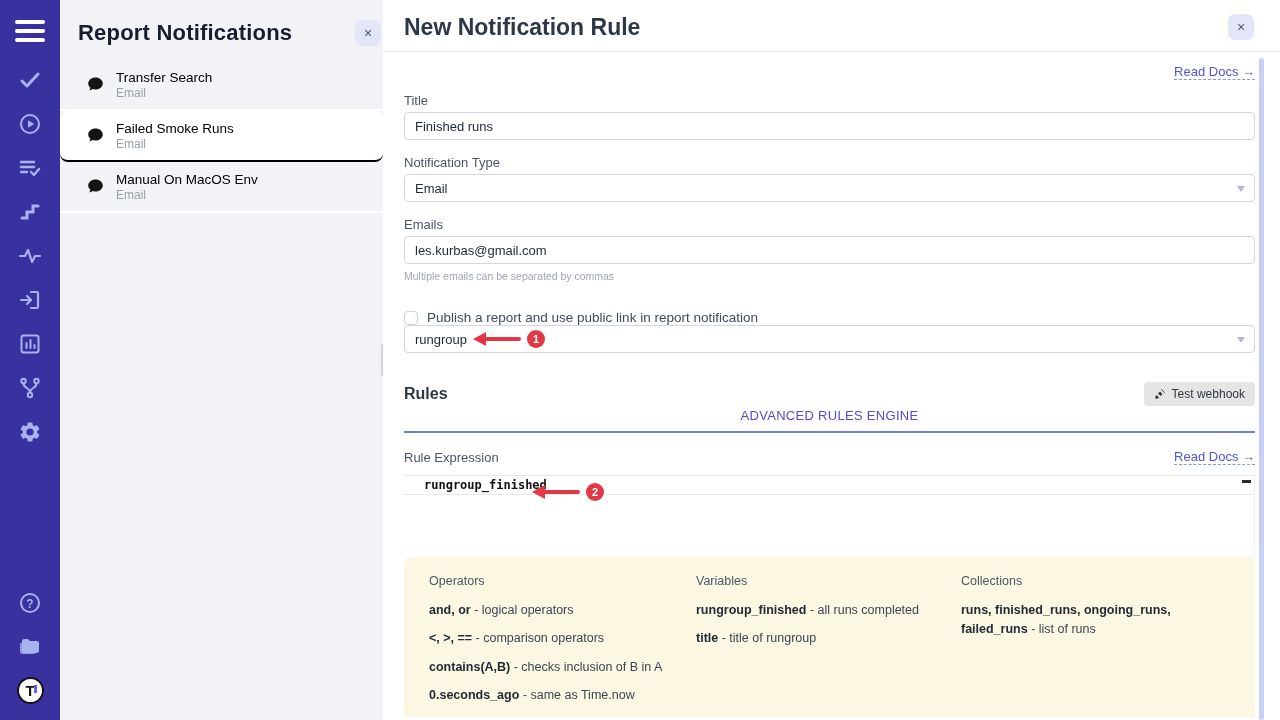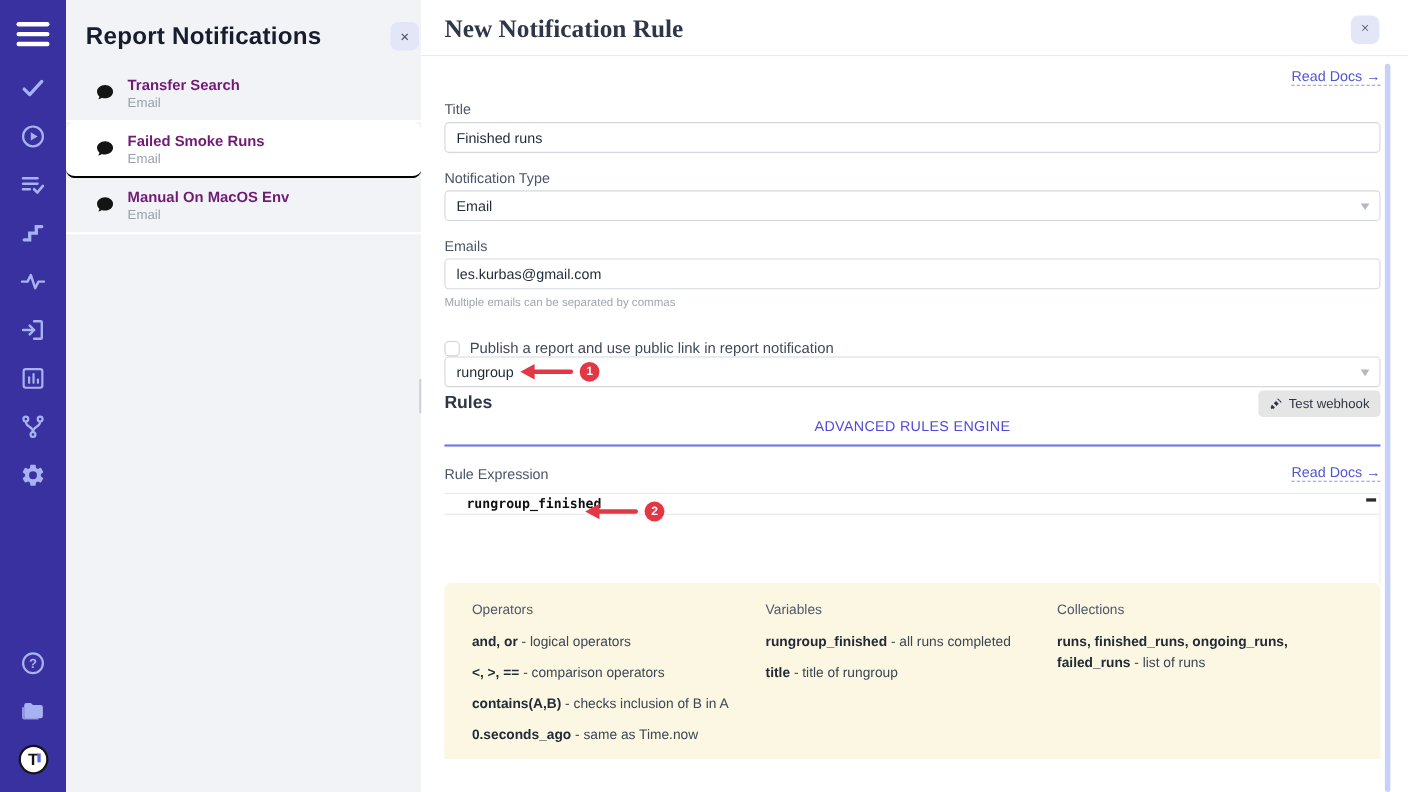--- a/index.html
+++ b/index.html
@@ -20,45 +20,45 @@
 
   
   .panel { width:323px; background:#f2f3f6; flex-shrink:0; position:relative; }
   .panel-header { display:flex; align-items:center; justify-content:space-between; padding:20px 2px 14px 18px; }
   .panel-title { font-size:22px; font-weight:bold; color:#161d2d; letter-spacing:0.2px; }
   .close-btn { width:26px; height:26px; background:#e2e6f7; border-radius:7px; display:flex; align-items:center; justify-content:center; color:#4a5568; font-size:14px; cursor:pointer; flex-shrink:0; }
   .notif-item { height:51px; display:flex; align-items:center; padding-left:26px; gap:11px; border-bottom:2px solid #ffffff; cursor:pointer; }
   .notif-item.selected { background:#ffffff; border-radius:8px; border-bottom:2px solid #000000; }
   .notif-item svg { width:19px; height:19px; flex-shrink:0; }
   .notif-text { display:flex; flex-direction:column; gap:1px; }
-  .notif-title { font-size:13.5px; font-weight:bold; color:#701a75; }
+  .notif-title { font-size:13.5px; font-weight:normal; color:#000000; }
   .notif-sub { font-size:12px; color:#9aa0aa; }
   .panel-scroll-thumb { position:absolute; right:-2px; top:344px; width:4px; height:32px; background:#cfd3da; border-radius:2px; }
 
   
   .main { flex:1; background:#fff; position:relative; }
-  .main-header { display:flex; align-items:flex-start; justify-content:space-between; padding:14px 26px 10px 21px;font-family:Liberation Serif, serif; }
+  .main-header { display:flex; align-items:flex-start; justify-content:space-between; padding:14px 26px 10px 21px; }
   .main-title { font-size:23px; font-weight:bold; color:#2d3748; }
   .main-divider { height:1px; background:#e8eaed; }
   .content { padding:0 25px 0 21px; }
 
   .read-docs-row { margin-top:10px; text-align:right; height:16px; }
   .read-docs { font-size:13px; color:#4f56d6; text-decoration:none; border-bottom:1px dashed #8b93e8; cursor:pointer; }
 
   .field-label { font-size:13px; color:#4a5568; margin-top:15px; margin-bottom:4px; }
   .text-input { width:100%; height:28px; border:1px solid #d4d8de; border-radius:4px; padding:0 10px; font-size:13px; color:#1f2937; font-family:"Liberation Sans", sans-serif; background:#fff; outline:none; }
   .select { position:relative; width:100%; height:28px; border:1px solid #d4d8de; border-radius:4px; background:#fff; display:flex; align-items:center; padding:0 10px; font-size:13px; color:#1f2937; cursor:pointer; }
   .chevron { position:absolute; right:9px; top:11px; width:0; height:0; border-left:4.5px solid transparent; border-right:4.5px solid transparent; border-top:6px solid #b3b9c4; }
   .helper { font-size:10.5px; color:#a0a6b0; margin-top:6px; }
 
   .checkbox-row { margin-top:28px; display:flex; align-items:center; gap:9px; }
   .checkbox { width:14px; height:14px; border:1px solid #ccd2da; border-radius:4px; background:#fff; cursor:pointer; flex-shrink:0; }
   .checkbox-label { font-size:13.5px; color:#3f4a5a; }
 
-  .rules-row { margin-top:3px; display:flex; align-items:center; justify-content:space-between; }
+  .rules-row { margin-top:29px; display:flex; align-items:center; justify-content:space-between; }
   .rules-heading { font-size:16px; font-weight:bold; color:#2d3748; }
   .webhook-btn { display:flex; align-items:center; gap:6px; background:#e5e5e5; border:none; border-radius:4px; padding:5px 10px; font-size:12px; color:#2f3640; cursor:pointer; font-family:"Liberation Sans", sans-serif; }
   .webhook-btn svg { width:12px; height:12px; }
 
   .tab-row { margin-top:0; text-align:center; }
   .tab-label { font-size:13px; color:#5549d9; font-weight:500; letter-spacing:0.3px; cursor:pointer; }
   .tab-underline { margin-top:7px; height:2px; background:#727ce3; }
 
   .expr-row { margin-top:16px; display:flex; align-items:center; justify-content:space-between; }
   .expr-label { font-size:13px; color:#4a5568; }

